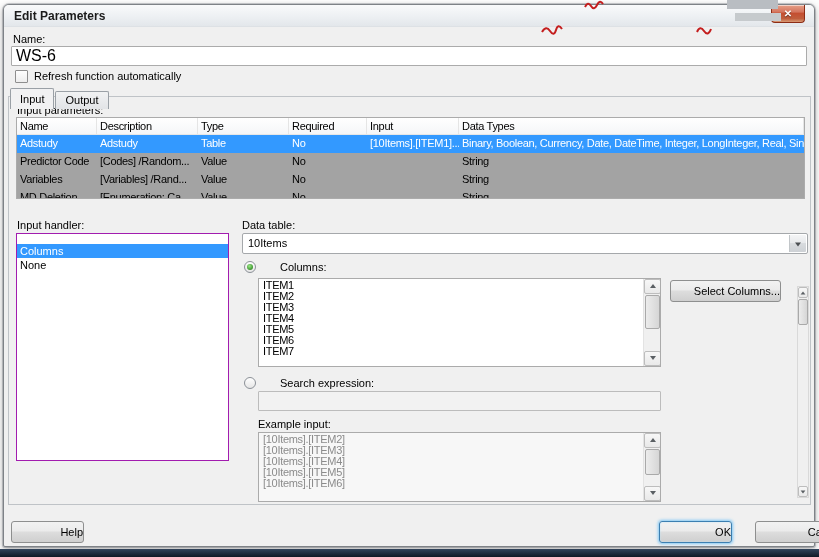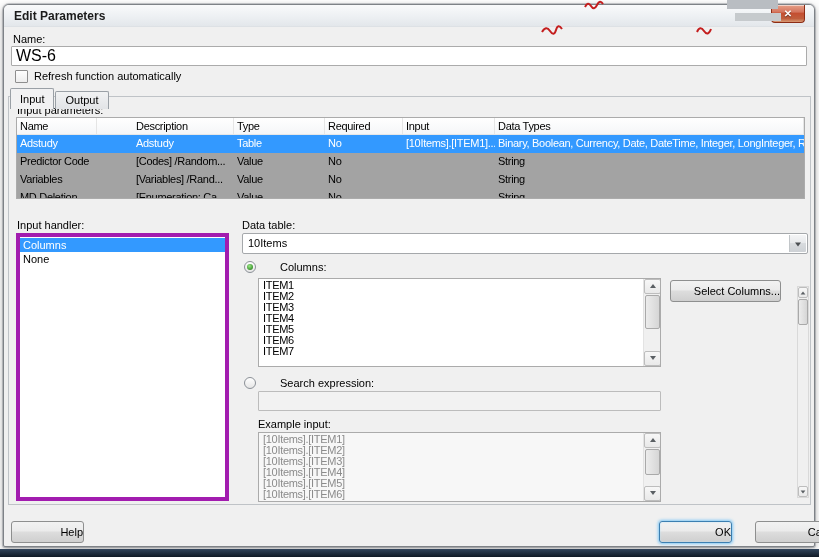--- a/index.html
+++ b/index.html
@@ -69,32 +69,32 @@
   .pt-label { left:8px; top:7px; }
   .param-table {
     position:absolute; left:7px; top:20px; width:789px; height:82px;
     background:#a3a3a3; border:1px solid #ababab; overflow:hidden;
   }
   .pt-header { display:flex; height:17px; background:linear-gradient(180deg,#ffffff,#f5f6f8); border-bottom:1px solid #e7e7e7; }
   .pt-header .pt-cell { border-right:1px solid #e5e5e5; }
   .pt-row { display:flex; height:18px; cursor:default; }
   .pt-cell { padding:2px 3px; white-space:nowrap; overflow:hidden; letter-spacing:-0.3px; }
   .c-name  { width:80px;  flex:none; }
-  .c-desc  { width:101px; flex:none;margin-left:36px; }
+  .c-desc  { width:101px; flex:none; }
   .c-type  { width:91px;  flex:none; }
   .c-req   { width:78px;  flex:none; }
   .c-input { width:92px;  flex:none; }
   .c-types { flex:1; min-width:0; }
   .pt-row.selected { background:#3399ff; color:#fff; }
 
   
   .ih-label { left:8px; top:122px; }
   .handler-list {
-    position:absolute; left:7px; top:136px; width:213px; height:268px;
-    background:#fff; border:4px solid #a21caf; padding-top:1px;
+    position:absolute; left:7px; top:136px; width:213px; height:228px;
+    background:#fff; border:1px solid #a21caf; padding-top:10px;
   }
   .hl-item { height:14px; line-height:14px; padding-left:3px; cursor:default; }
   .hl-item.selected { background:#3399ff; color:#fff; }
 
   
   .dt-label { left:233px; top:122px; }
   .combobox {
     position:absolute; left:233px; top:136px; width:566px; height:21px;
     background:#fff; border:1px solid #a5a8ab; border-radius:2px; cursor:pointer;
   }
@@ -324,21 +324,20 @@
     <div class="radio-row radio-search">
       <span class="radio"></span>
       <span>Search expression:</span>
     </div>
 
     <input class="search-input" disabled="" value="" style="">
 
     <div class="lbl ei-label">Example input:</div>
     <div class="listbox example-listbox">
       <div class="lb-items">
-        <div class="lb-item">[10Items].[ITEM1]</div>
         <div class="lb-item">[10Items].[ITEM2]</div>
         <div class="lb-item">[10Items].[ITEM3]</div>
         <div class="lb-item">[10Items].[ITEM4]</div>
         <div class="lb-item">[10Items].[ITEM5]</div>
         <div class="lb-item">[10Items].[ITEM6]</div>
       </div>
       <div class="scrollbar">
         <div class="sb-btn up">
             <span class="tri up"></span>
           </div>

